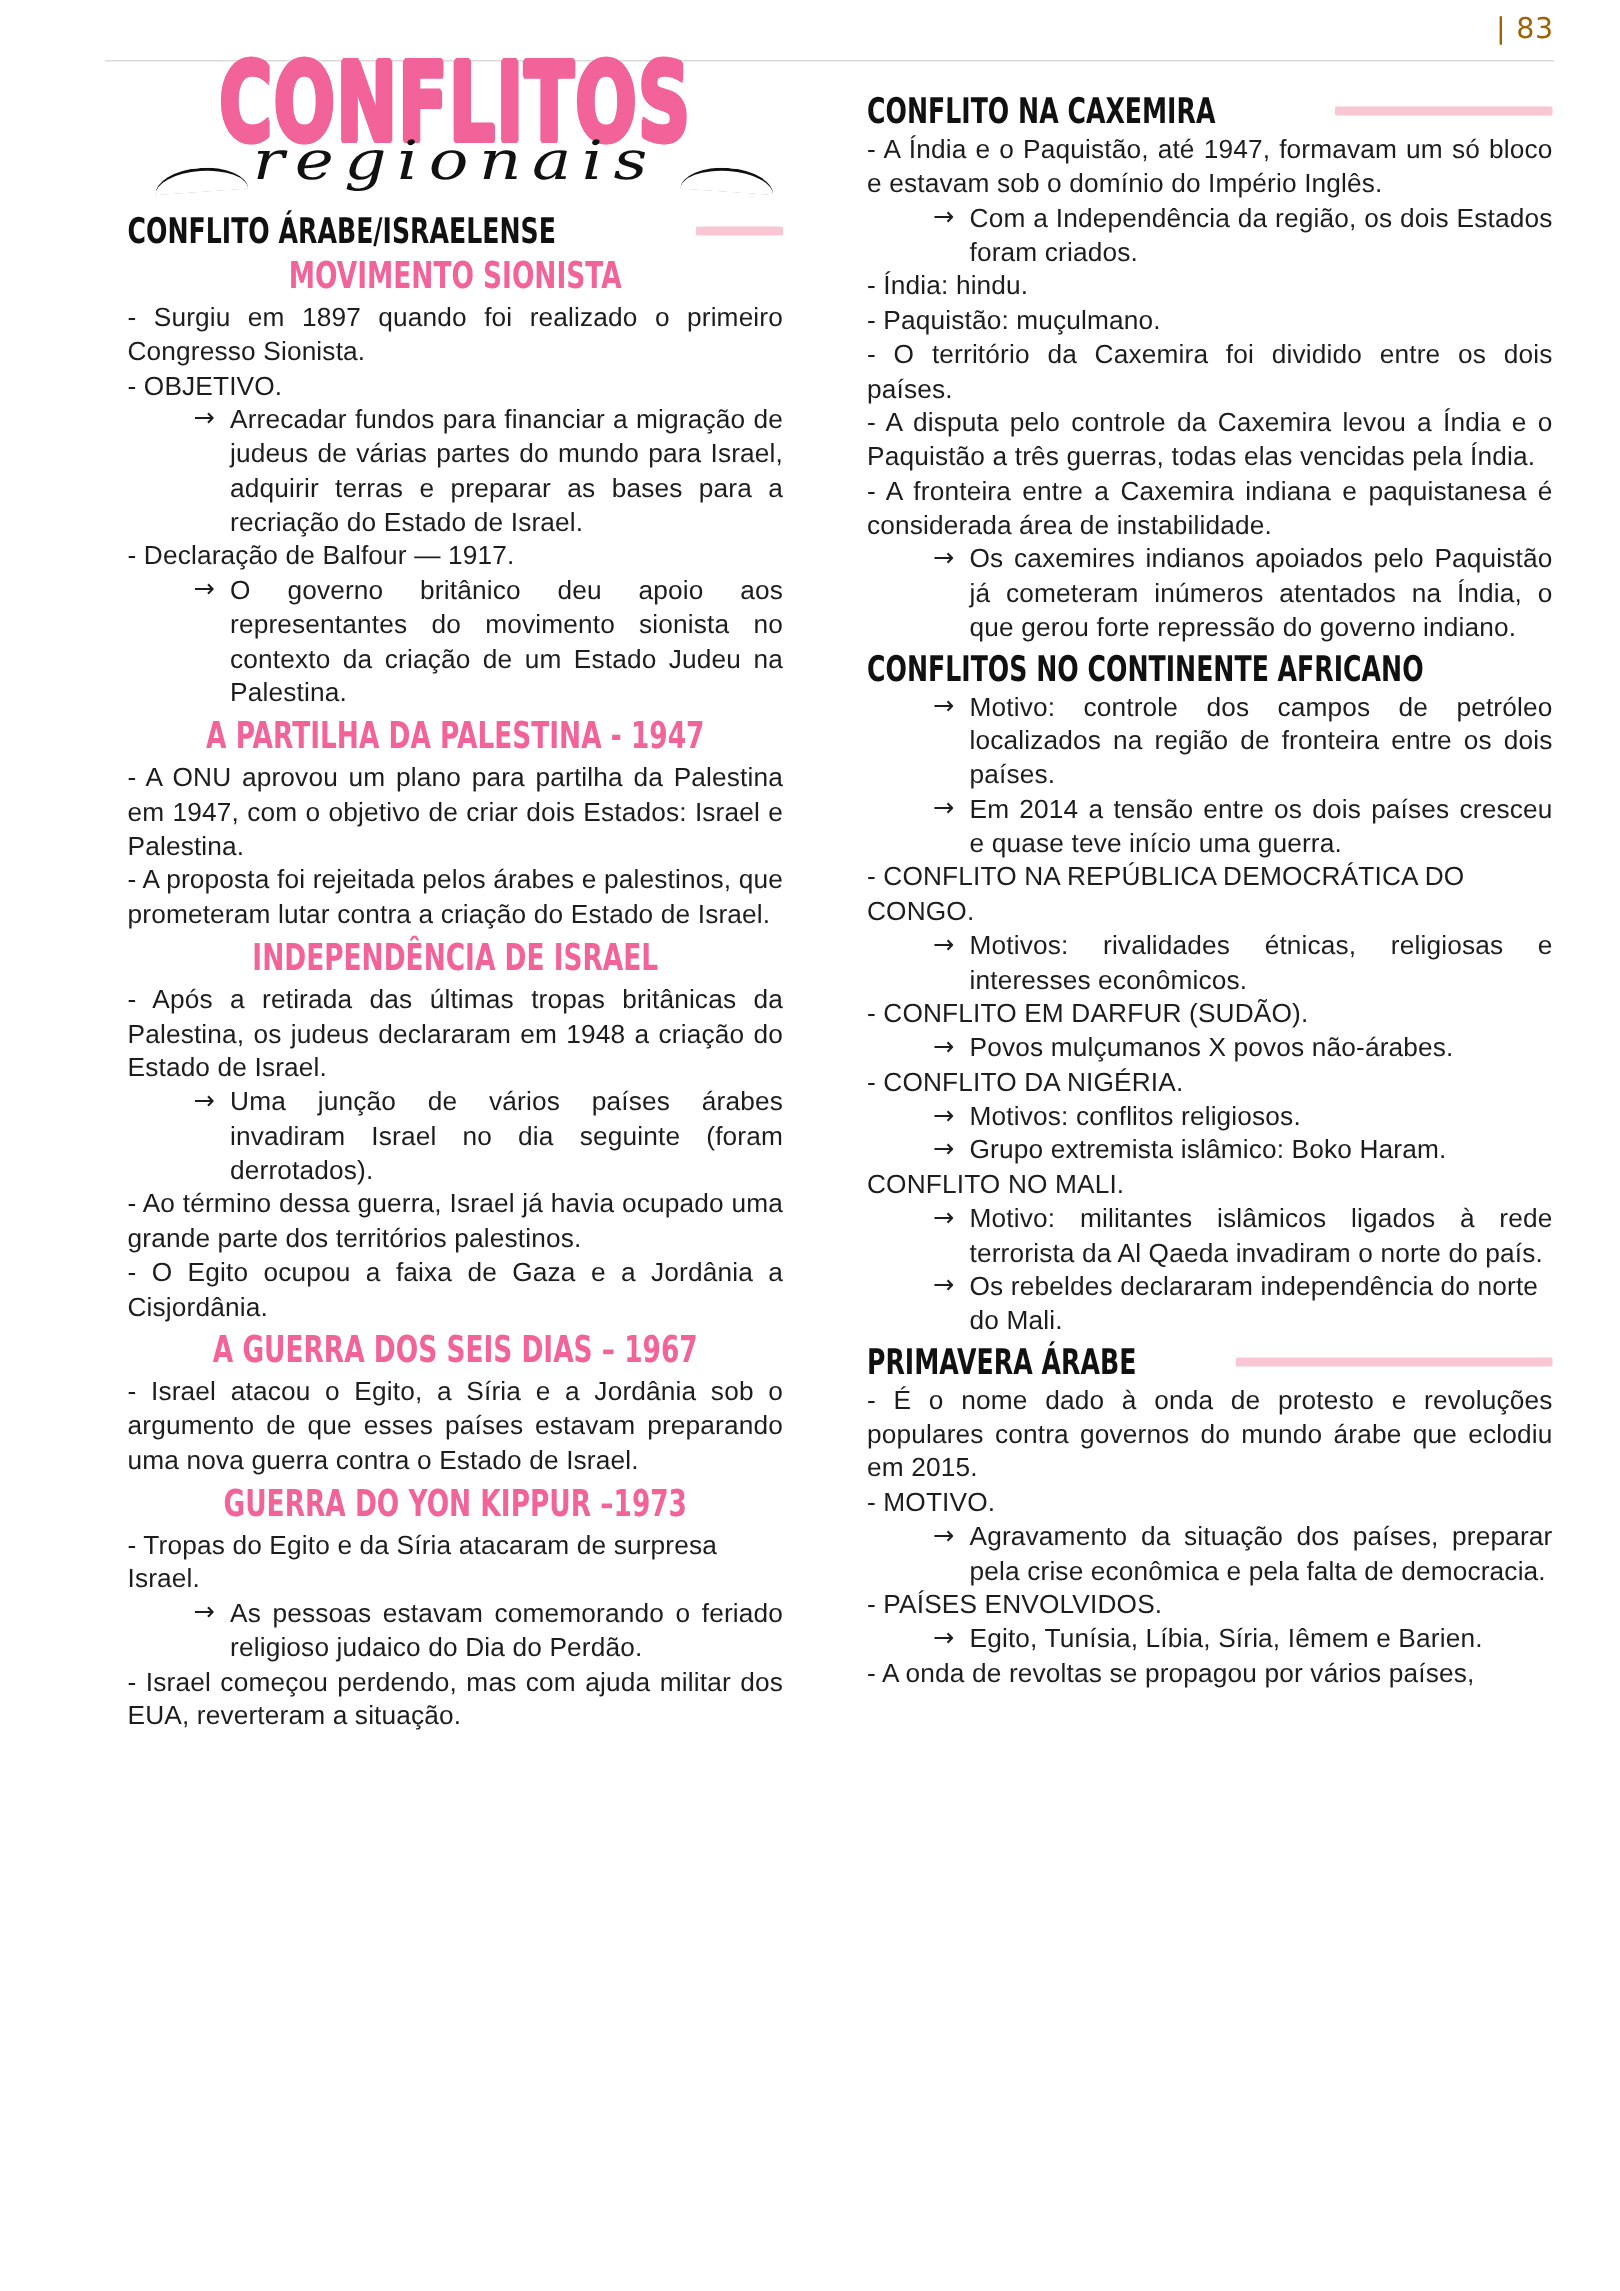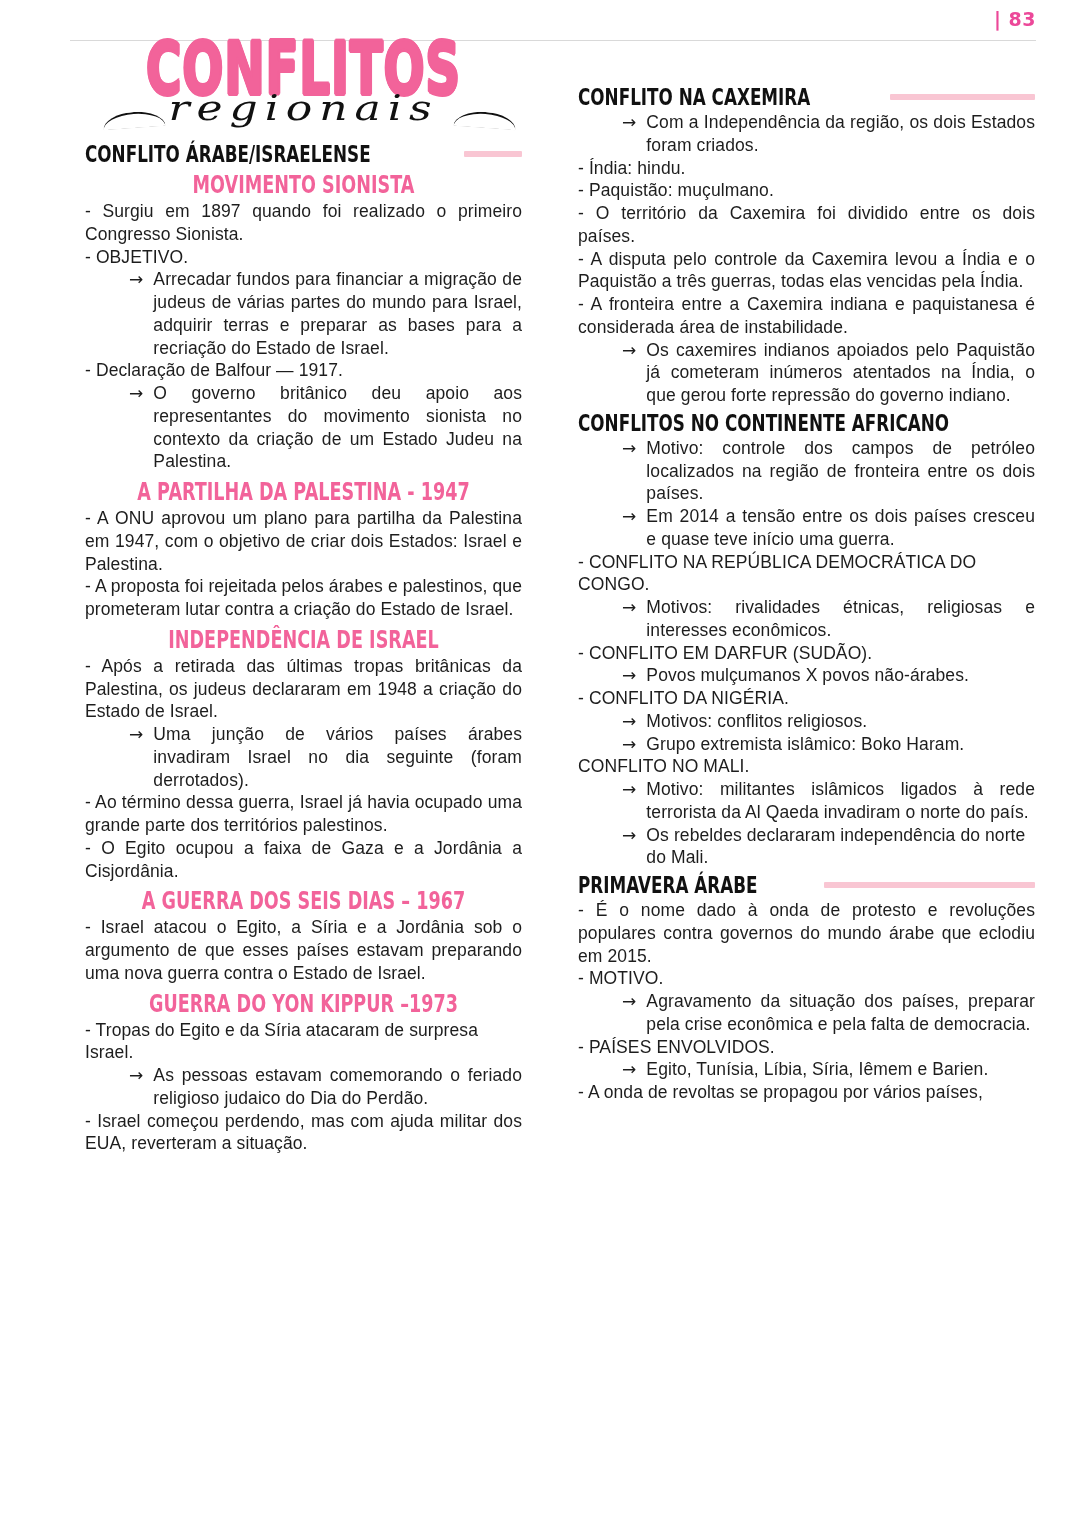--- a/index.html
+++ b/index.html
@@ -23,23 +23,23 @@
     left: 0;
     width: 1080px;
     height: 42px;
   }
   .page-number {
     position: absolute;
     right: 44px;
     top: 8px;
     font-family: "DejaVu Sans", sans-serif;
     font-size: 19px;
-    font-weight: bold;
+    font-weight: normal;
     letter-spacing: 0.5px;
-    color: #ec4899;
+    color: #a16207;
   }
   .page-rule {
     position: absolute;
     left: 70px;
     right: 44px;
     top: 40px;
     height: 1px;
     background: #d9d9d9;
   }
 
@@ -251,20 +251,21 @@
         <div class="para">- Israel começou perdendo, mas com ajuda militar dos EUA, reverteram a situação.</div>
       </div>
   </div>
 
   <div class="col col-right">
     <div id="right-sections">
         <div class="sec-head">
           <div class="sec-head-text">CONFLITO NA CAXEMIRA</div>
           <div class="sec-head-rule"></div>
         </div>
+        <div class="para">- A Índia e o Paquistão, até 1947, formavam um só bloco e estavam sob o domínio do Império Inglês.</div>
         <div class="sub">
           <span class="arrow">→</span>
           <span class="sub-text">Com a Independência da região, os dois Estados foram criados.</span>
         </div>
         <div class="para nojust">- Índia: hindu.</div>
         <div class="para nojust">- Paquistão: muçulmano.</div>
         <div class="para">- O território da Caxemira foi dividido entre os dois países.</div>
         <div class="para">- A disputa pelo controle da Caxemira levou a Índia e o Paquistão a três guerras, todas elas vencidas pela Índia.</div>
         <div class="para">- A fronteira entre a Caxemira indiana e paquistanesa é considerada área de instabilidade.</div>
         <div class="sub">

